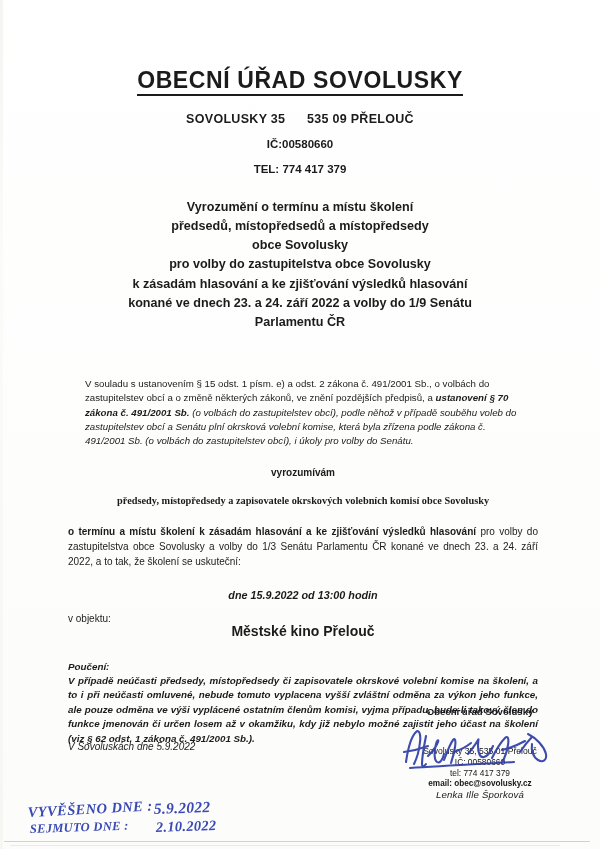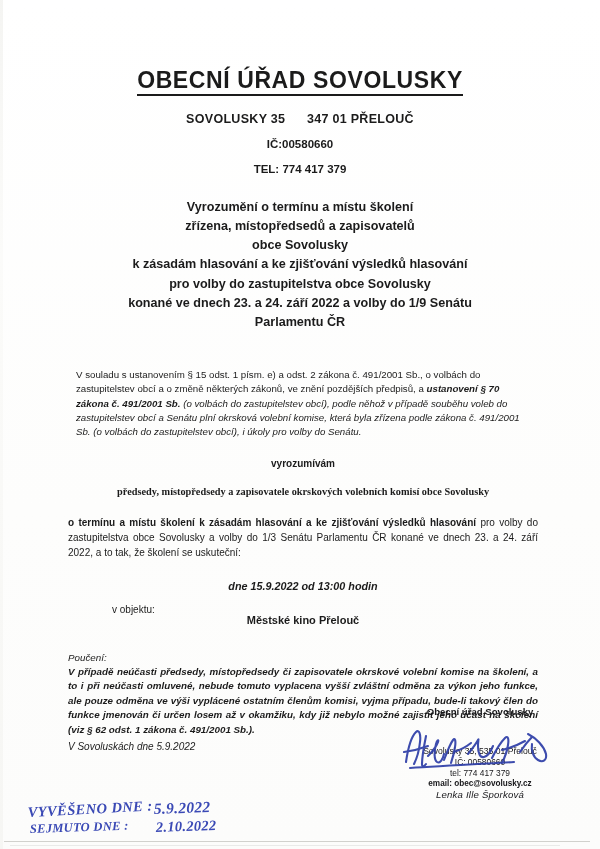--- a/index.html
+++ b/index.html
@@ -93,21 +93,21 @@
   .subject div { white-space: nowrap; }
 
   
   .body-wrap {
     position: absolute;
     left: 68px;
     right: 62px;
     top: 360px;
   }
   p.legal {
-    margin: 8px;
+    margin: 17px;
     font-size: 9.7px;
     line-height: 1.48;
     text-align: left;
   }
   p.legal .b-i {
     font-weight: bold;
     font-style: italic;
   }
   p.legal .i {
     font-style: italic;
@@ -144,34 +144,33 @@
   .objekt-row {
     position: relative;
     margin-top: 4px;
     height: 34px;
   }
   .objekt-label {
     position: absolute;
     left: 0;
     top: 8px;
     font-size: 10px;
-    margin-left: 44px;
   }
   .venue {
     position: absolute;
     left: 0; right: 0;
     top: 18px;
     text-align: center;
-    font-size: 11px;
+    font-size: 14px;
     font-weight: bold;
   }
   .pouceni-head {
     margin-top: 22px;
     font-size: 9.8px;
-    font-weight: normal;
+    font-weight: bold;
     font-style: italic;
   }
   .pouceni-body {
     margin-top: 2px;
     font-size: 9.8px;
     font-style: italic;
     font-weight: bold;
     line-height: 1.48;
     text-align: justify;
   }
@@ -229,32 +228,32 @@
 <body>
 
 <div class="page">
   <div class="scan-edge-left"></div>
 
   <div class="letterhead">
     <div class="org-title">OBECNÍ ÚŘAD SOVOLUSKY</div>
     <div class="addr-line">
       <span>SOVOLUSKY 35</span>
       <span class="gap"></span>
-      <span>347 01 PŘELOUČ</span>
+      <span>535 09 PŘELOUČ</span>
     </div>
     <div class="ico-line">IČ:00580660</div>
     <div class="tel-line">TEL: 774 417 379</div>
   </div>
 
   <div class="subject">
     <div>Vyrozumění o termínu a místu školení</div>
-    <div>zřízena, místopředsedů a zapisovatelů</div>
+    <div>předsedů, místopředsedů a místopředsedy</div>
     <div>obce Sovolusky</div>
+    <div>pro volby do zastupitelstva obce Sovolusky</div>
     <div>k zásadám hlasování a ke zjišťování výsledků hlasování</div>
-    <div>pro volby do zastupitelstva obce Sovolusky</div>
     <div>konané ve dnech 23. a 24. září 2022 a volby do 1/9 Senátu</div>
     <div>Parlamentu ČR</div>
   </div>
 
   <div class="body-wrap">
 
     <p class="legal">
       <span>V souladu s ustanovením § 15 odst. 1 písm. e) a odst. 2 zákona č. 491/2001 Sb., o volbách do zastupitelstev obcí a o změně některých zákonů, ve znění pozdějších předpisů, a </span><span class="b-i">ustanovení § 70 zákona č. 491/2001 Sb.</span><span class="i"> (o volbách do zastupitelstev obcí), podle něhož v případě souběhu voleb do zastupitelstev obcí a Senátu plní okrsková volební komise, která byla zřízena podle zákona č. 491/2001 Sb. (o volbách do zastupitelstev obcí), i úkoly pro volby do Senátu.</span>
     </p>
 

